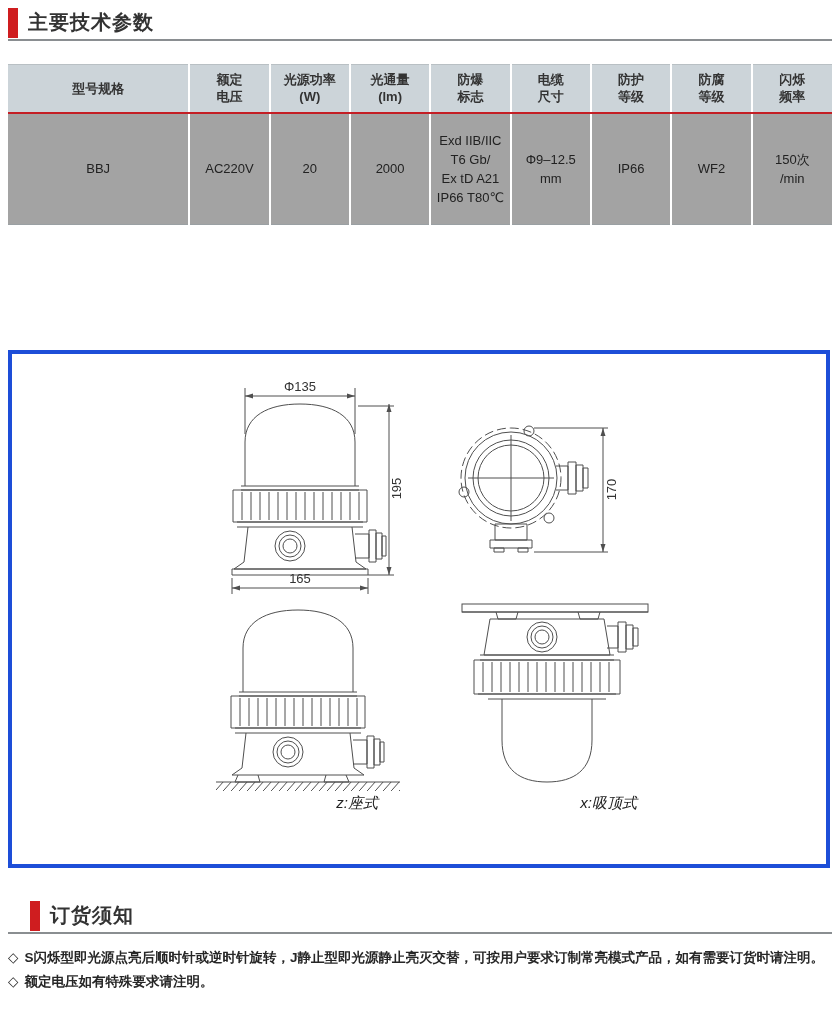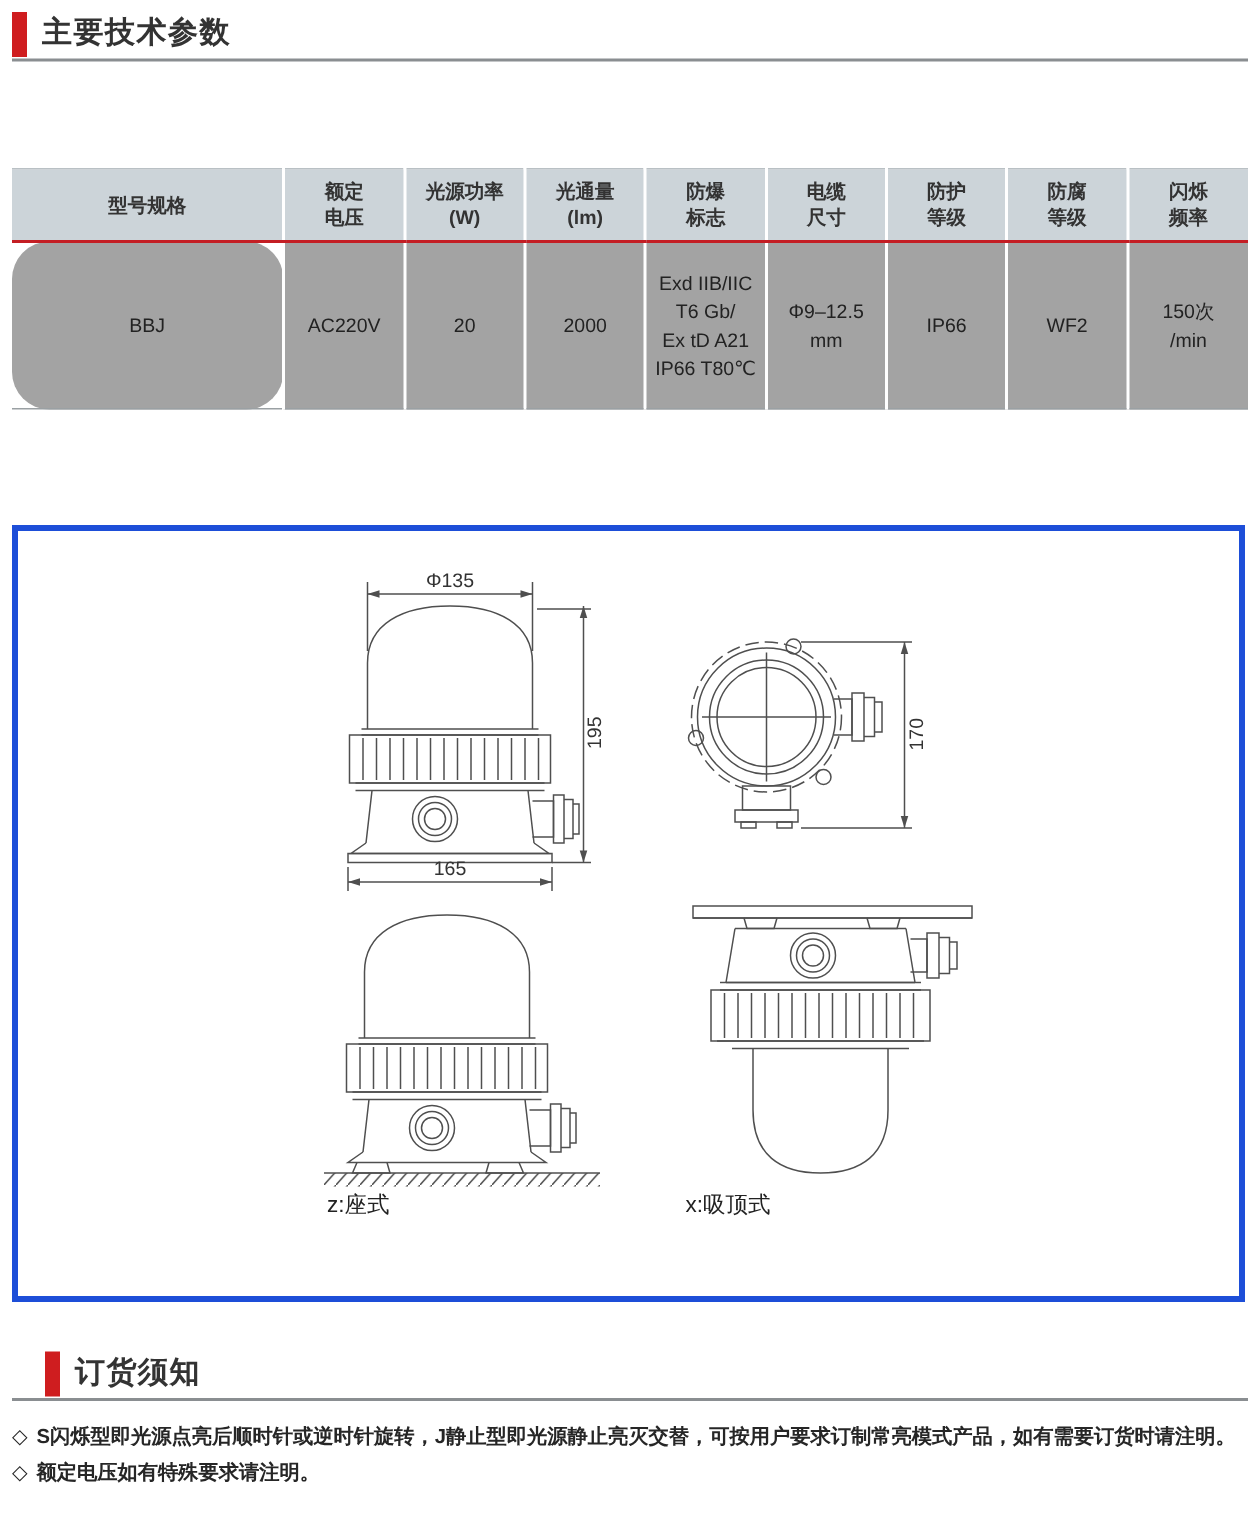--- a/index.html
+++ b/index.html
@@ -8,47 +8,47 @@
 
   
   .sec-head { position:absolute; left:8px; right:8px; height:33px;
               border-bottom:2px solid #8a8e91; display:flex; align-items:flex-start; gap:10px; }
   .sec-head .bar { width:10px; height:30px; background:#cf1d1f; }
   .sec-head .t { font-size:20px; font-weight:bold; color:#333; line-height:28px; letter-spacing:1px; }
   #h1 { top:8px; } #h2 { top:293px; } #h3 { top:901px;padding-left:22px; }
 
   
   .tech-table { position:absolute; left:8px; top:64px; width:824px;
-                border-collapse:collapse; table-layout:fixed;margin-top:48px; }
+                border-collapse:collapse; table-layout:fixed; }
   .tech-table th { background:#ccd4d9; height:48px; font-size:13px; font-weight:bold; color:#333;
                    text-align:center; vertical-align:middle; line-height:17px;
                    border-left:2px solid #fff; border-top:1px solid #b9c0c4;
                    border-bottom:2px solid #c41e24; }
   .tech-table th:first-child { border-left:none; }
   .tech-table td { background:#a3a3a3; height:112px; font-size:13px; color:#222;
                    text-align:center; vertical-align:middle; line-height:19px;
                    border-left:2px solid #fff; border-bottom:1px solid #9aa0a3; }
-  .tech-table td:first-child { border-left:none;border-radius:25px; }
+  .tech-table td:first-child { border-left:none; }
   .tech-table span { display:block; }
 
   
   .draw-box { position:absolute; left:8px; top:350px; width:822px; height:518px;
               border:4px solid #1d4ed8; background:#fff; }
   .draw-box svg { position:absolute; }
   #svgFront { left:196px; top:22px; }
   #svgTop   { left:444px; top:52px; }
   #svgFloor { left:196px; top:238px; }
   #svgCeil  { left:438px; top:246px; }
   .dim { position:absolute; font-size:13px; color:#333; text-align:center; }
   .dim.rot { transform:rotate(-90deg); }
   #phi135 { left:248px; top:25px;  width:80px; }
   #d195   { left:366px; top:127px; width:36px; }
   #d165   { left:248px; top:217px; width:80px; }
   #d170   { left:581px; top:128px; width:36px; }
-  .mount-label { position:absolute; font-size:15px; color:#222; text-align:left; }
+  .mount-label { position:absolute; font-size:15px; color:#222; text-align:right;font-style:italic; }
   #zlabel { left:206px; top:440px; width:160px; }
   #xlabel { left:445px; top:440px; width:180px; }
 
   
   .notes { position:absolute; left:8px; right:8px; top:946px; color:#262626;
            font-size:13.5px; font-weight:bold; }
   .note-line { display:flex; gap:6px; line-height:24px; }
   .note-line .bullet { flex:0 0 auto; }
   .example { padding-left:21px; line-height:24px; }
 

